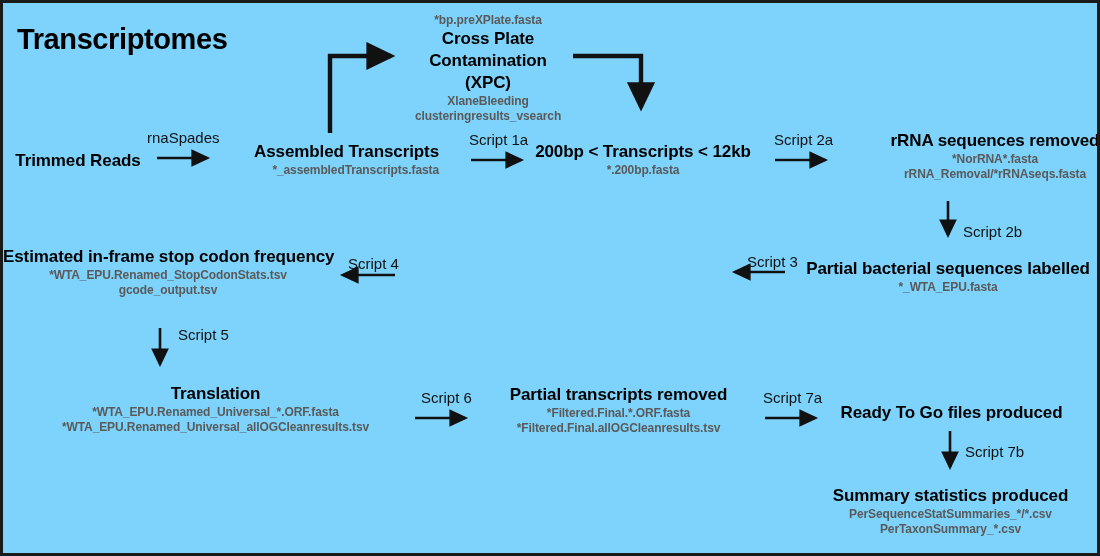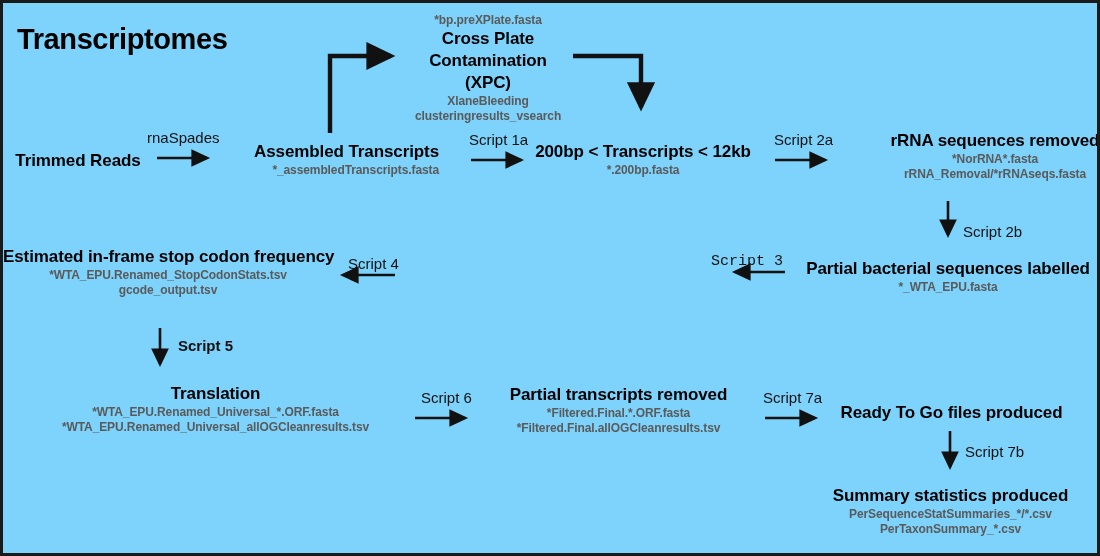--- a/index.html
+++ b/index.html
@@ -149,21 +149,21 @@
       </defs>
       <path d="M7,0 L7,34" stroke="#111111" stroke-width="2.6" fill="none" marker-end="url(#ahd)"></path>
     </svg>
   </div>
 
   <div class="node" style="left:800px; top:255px; width:290px;">
     <div class="title">Partial bacterial sequences labelled</div>
     <div class="file">*_WTA_EPU.fasta</div>
   </div>
 
-  <div class="edge-label" style="left:708px; top:250px;font-family:Liberation Mono, monospace;">Script 3</div>
+  <div class="edge-label" style="left:744px; top:250px;">Script 3</div>
   <div class="arrow" style="left:726px; top:262px;">
     <svg width="64" height="14" viewBox="0 0 64 14">
       <defs>
         <marker id="ahl" markerWidth="8" markerHeight="8" refX="6" refY="3.4" orient="auto">
           <path d="M0,0 L7.2,3.4 L0,6.8 z" fill="#111111"></path>
         </marker>
       </defs>
       <path d="M56,7 L6,7" stroke="#111111" stroke-width="2.6" fill="none" marker-end="url(#ahl)"></path>
     </svg>
   </div>
@@ -175,21 +175,21 @@
       <path d="M58,7 L6,7" stroke="#111111" stroke-width="2.6" fill="none" marker-end="url(#ahl)"></path>
     </svg>
   </div>
 
   <div class="node" style="left:0px; top:243px; width:330px;">
     <div class="title">Estimated in-frame stop codon frequency</div>
     <div class="file">*WTA_EPU.Renamed_StopCodonStats.tsv</div>
     <div class="file">gcode_output.tsv</div>
   </div>
 
-  <div class="edge-label" style="left:175px; top:334px;font-weight:bold;">Script 5</div>
+  <div class="edge-label" style="left:175px; top:323px;">Script 5</div>
   <div class="arrow" style="left:150px; top:325px;">
     <svg width="16" height="48" viewBox="0 0 16 48">
       <path d="M7,0 L7,36" stroke="#111111" stroke-width="2.6" fill="none" marker-end="url(#ahd)"></path>
     </svg>
   </div>
 
   <div class="node" style="left:0px; top:380px; width:425px;">
     <div class="title">Translation</div>
     <div class="file">*WTA_EPU.Renamed_Universal_*.ORF.fasta</div>
     <div class="file">*WTA_EPU.Renamed_Universal_allOGCleanresults.tsv</div>

